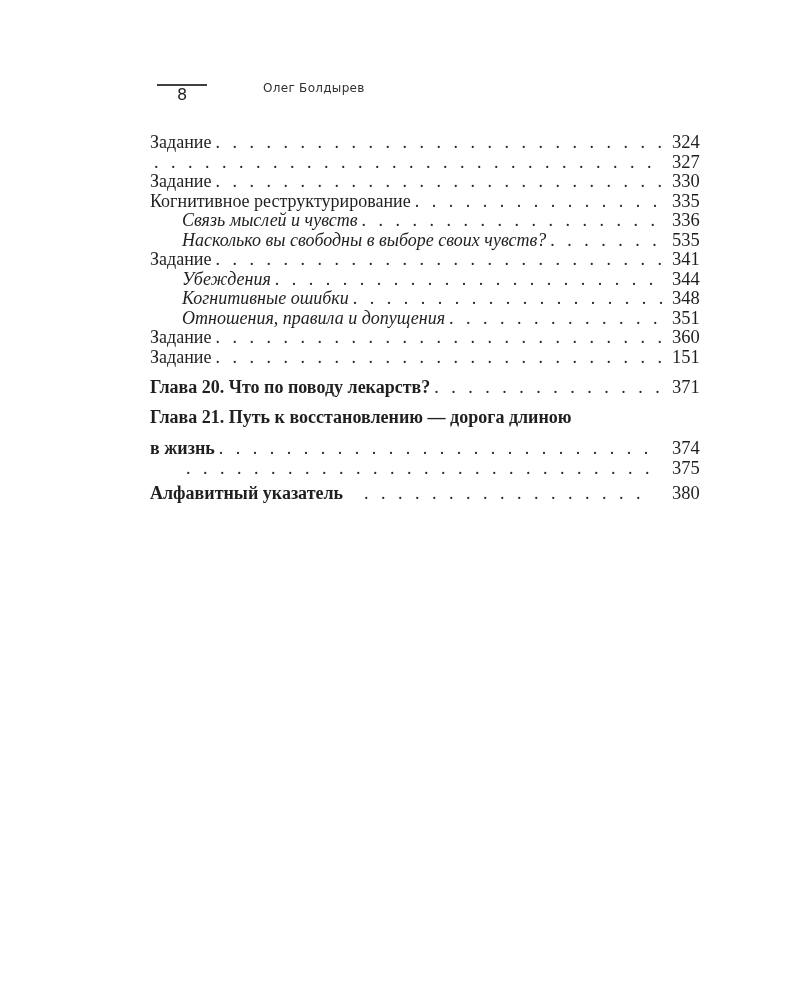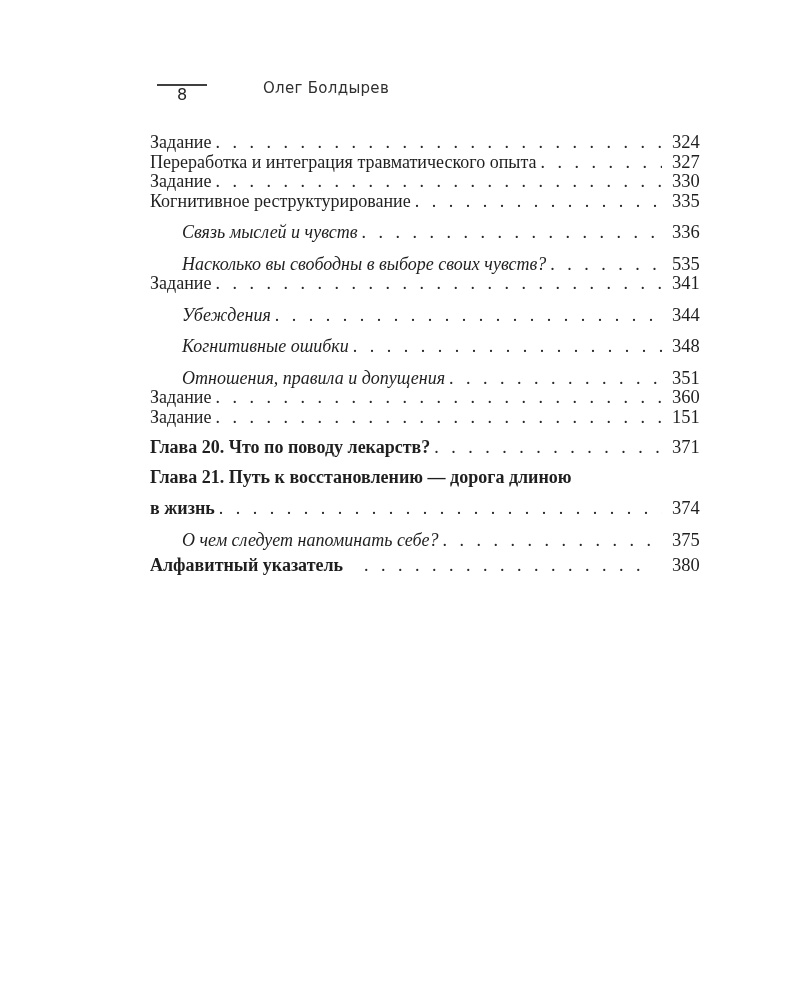--- a/index.html
+++ b/index.html
@@ -30,41 +30,41 @@
     width: 50px;
     text-align: center;
     font-family: "DejaVu Sans", "Liberation Sans", sans-serif;
     font-size: 16px; line-height: 16px;
     color: #242424;
   }
   .running-title {
     position: absolute;
     left: 263px; top: 81px;
     font-family: "DejaVu Sans", "Liberation Sans", sans-serif;
-    font-size: 15px; line-height: 14px;
+    font-size: 12px; line-height: 14px;
     letter-spacing: 0.3px;
     color: #303030;
   }
 
   
   .toc {
     position: absolute;
     left: 150px; top: 133px;
     width: 556px;
   }
   .toc-row {
     display: flex;
     align-items: baseline;
     font-size: 18px;
     line-height: 19.5px;
     white-space: nowrap;
   }
   .toc-row.style-italic { font-style: italic; }
   .toc-row.style-bold   { font-weight: bold; margin-top: 12px; }
-  .toc-row.indented     { padding-left: 32px; margin-top: 12px; }
+  .toc-row.indented     { padding-left: 32px; }
   .toc-row.break-chapter { margin-top: 10.5px; }
   .toc-row.break-index   { margin-top: 6px; gap: 17px; }
 
   .toc-title { flex: 0 0 auto; }
 
   .toc-dots {
     flex: 1 1 auto;
     min-width: 0;
     overflow: hidden;
     white-space: nowrap;
@@ -95,21 +95,20 @@
   <div class="folio">8</div>
   <div class="running-title">Олег Болдырев</div>
 
   <div class="toc" id="toc">
       <div class="toc-row style-regular">
         <span class="toc-title">Задание</span>
         <span class="toc-dots">. . . . . . . . . . . . . . . . . . . . . . . . . . . . . . . . . . . . . . . . . . . . . . . . . . . . . . . . . . . . . . . . . . . . . .</span>
         <span class="toc-page">324</span>
       </div>
       <div class="toc-row style-regular">
-        <span class="toc-title">Переработка и интеграция травматического опыта</span>
         <span class="toc-dots">. . . . . . . . . . . . . . . . . . . . . . . . . . . . . . . . . . . . . . . . . . . . . . . . . . . . . . . . . . . . . . . . . . . . . .</span>
         <span class="toc-page">327</span>
       </div>
       <div class="toc-row style-regular">
         <span class="toc-title">Задание</span>
         <span class="toc-dots">. . . . . . . . . . . . . . . . . . . . . . . . . . . . . . . . . . . . . . . . . . . . . . . . . . . . . . . . . . . . . . . . . . . . . .</span>
         <span class="toc-page">330</span>
       </div>
       <div class="toc-row style-regular">
         <span class="toc-title">Когнитивное реструктурирование</span>
@@ -163,21 +162,20 @@
       </div>
       <div class="toc-row style-bold break-chapter">
         <span class="toc-title">Глава 21. Путь к восстановлению — дорога длиною</span>
       </div>
       <div class="toc-row style-bold">
         <span class="toc-title">в жизнь</span>
         <span class="toc-dots">. . . . . . . . . . . . . . . . . . . . . . . . . . . . . . . . . . . . . . . . . . . . . . . . . . . . . . . . . . . . . . . . . . . . . .</span>
         <span class="toc-page">374</span>
       </div>
       <div class="toc-row style-italic indented">
-        <span class="toc-title">О чем следует напоминать себе?</span>
         <span class="toc-dots">. . . . . . . . . . . . . . . . . . . . . . . . . . . . . . . . . . . . . . . . . . . . . . . . . . . . . . . . . . . . . . . . . . . . . .</span>
         <span class="toc-page">375</span>
       </div>
       <div class="toc-row style-bold break-index">
         <span class="toc-title">Алфавитный указатель</span>
         <span class="toc-dots">. . . . . . . . . . . . . . . . . . . . . . . . . . . . . . . . . . . . . . . . . . . . . . . . . . . . . . . . . . . . . . . . . . . . . .</span>
         <span class="toc-page">380</span>
       </div>
     </div>
 

